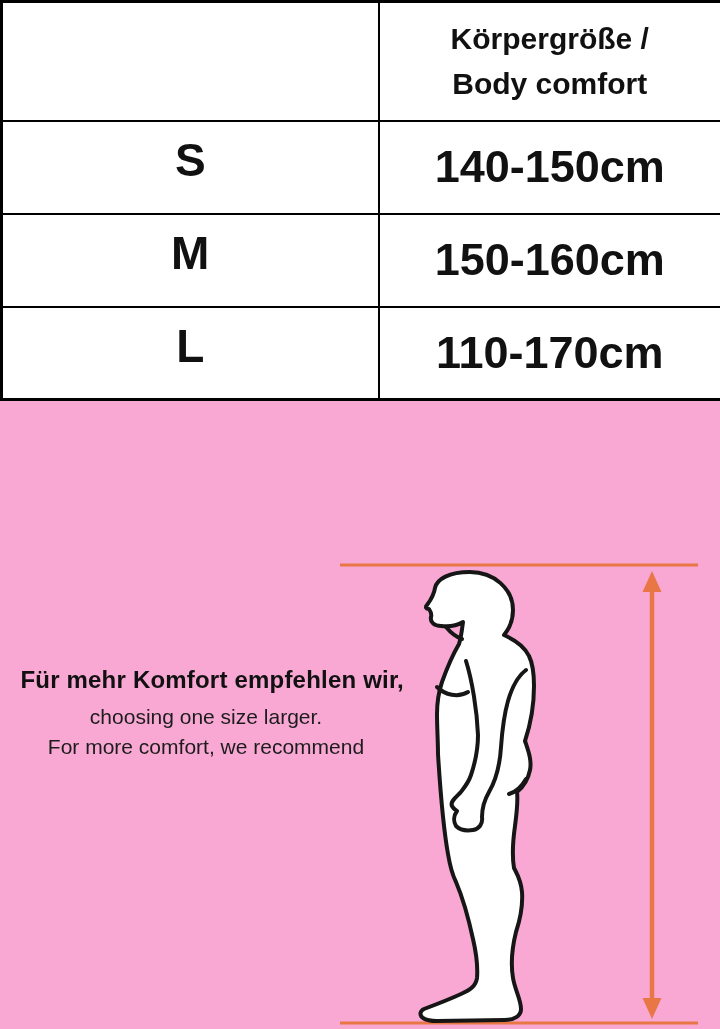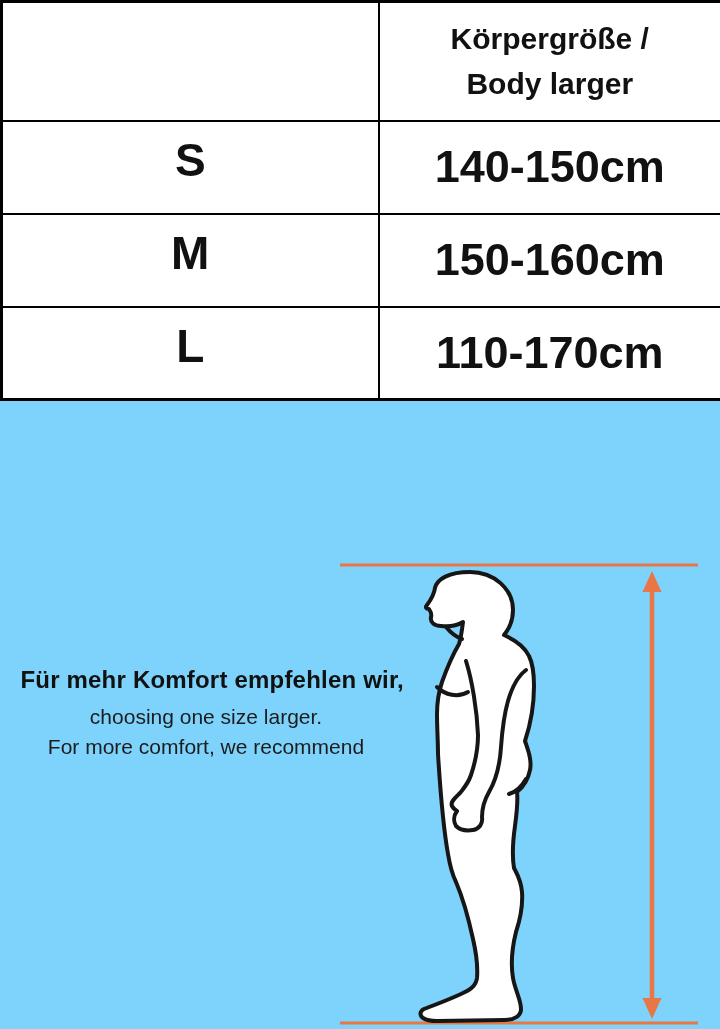--- a/index.html
+++ b/index.html
@@ -11,21 +11,21 @@
   html, body {
     width: 720px; height: 1029px;
     background: #ffffff;
     font-family: "Liberation Sans", sans-serif;
     color: var(--text);
     overflow: hidden;
   }
   #canvas {
     position: relative;
     width: 720px; height: 1029px;
-    background: #7dd3fc;
+    background: #f9a8d4;
   }
 
   
   table.size-table {
     position: absolute;
     top: 0; left: 0;
     width: 720px;
     border-collapse: collapse;
     table-layout: fixed;
     border: 3px solid var(--table-border);
@@ -124,21 +124,21 @@
   <table class="size-table">
     <colgroup>
       <col style="width:377px">
       <col style="width:343px">
     </colgroup>
     <tbody>
       <tr>
         <td class="header-cell"></td>
         <td class="header-cell">
           <div>Körpergröße /</div>
-          <div>Body larger</div>
+          <div>Body comfort</div>
         </td>
       </tr>
       <tr>
         <td class="size-cell">S</td>
         <td class="height-cell">140-150cm</td>
       </tr>
       <tr>
         <td class="size-cell">M</td>
         <td class="height-cell">150-160cm</td>
       </tr>

